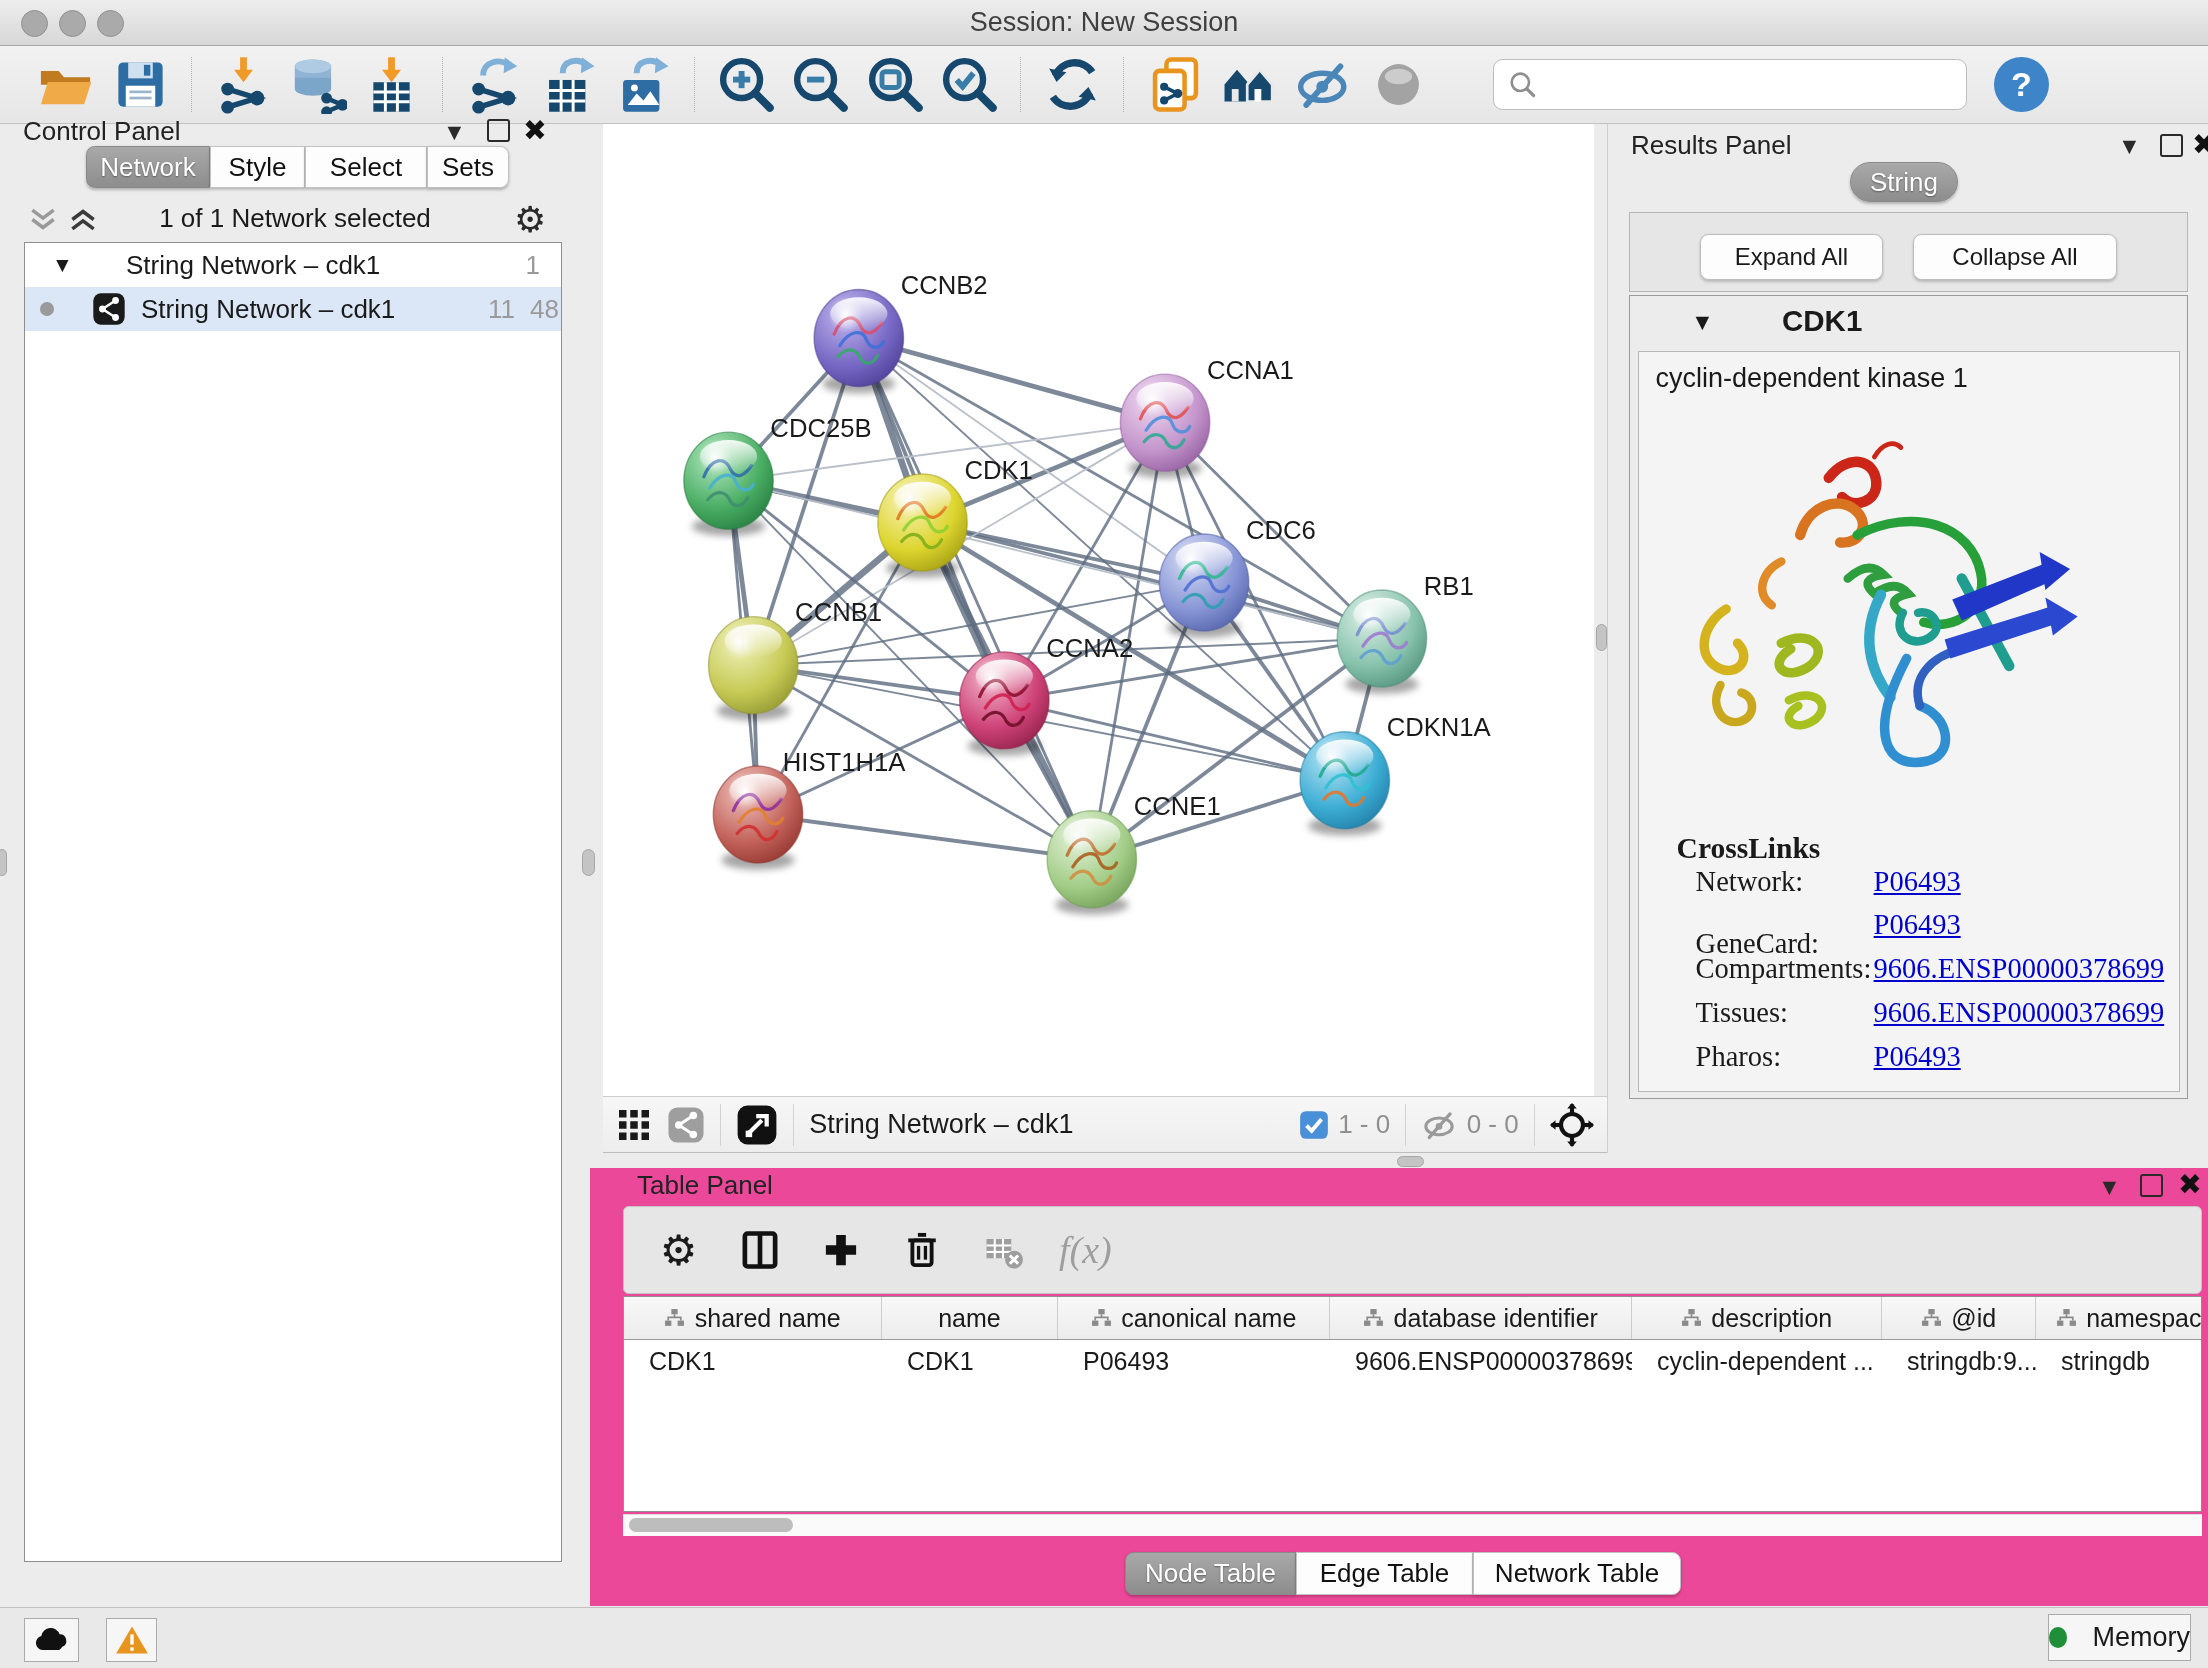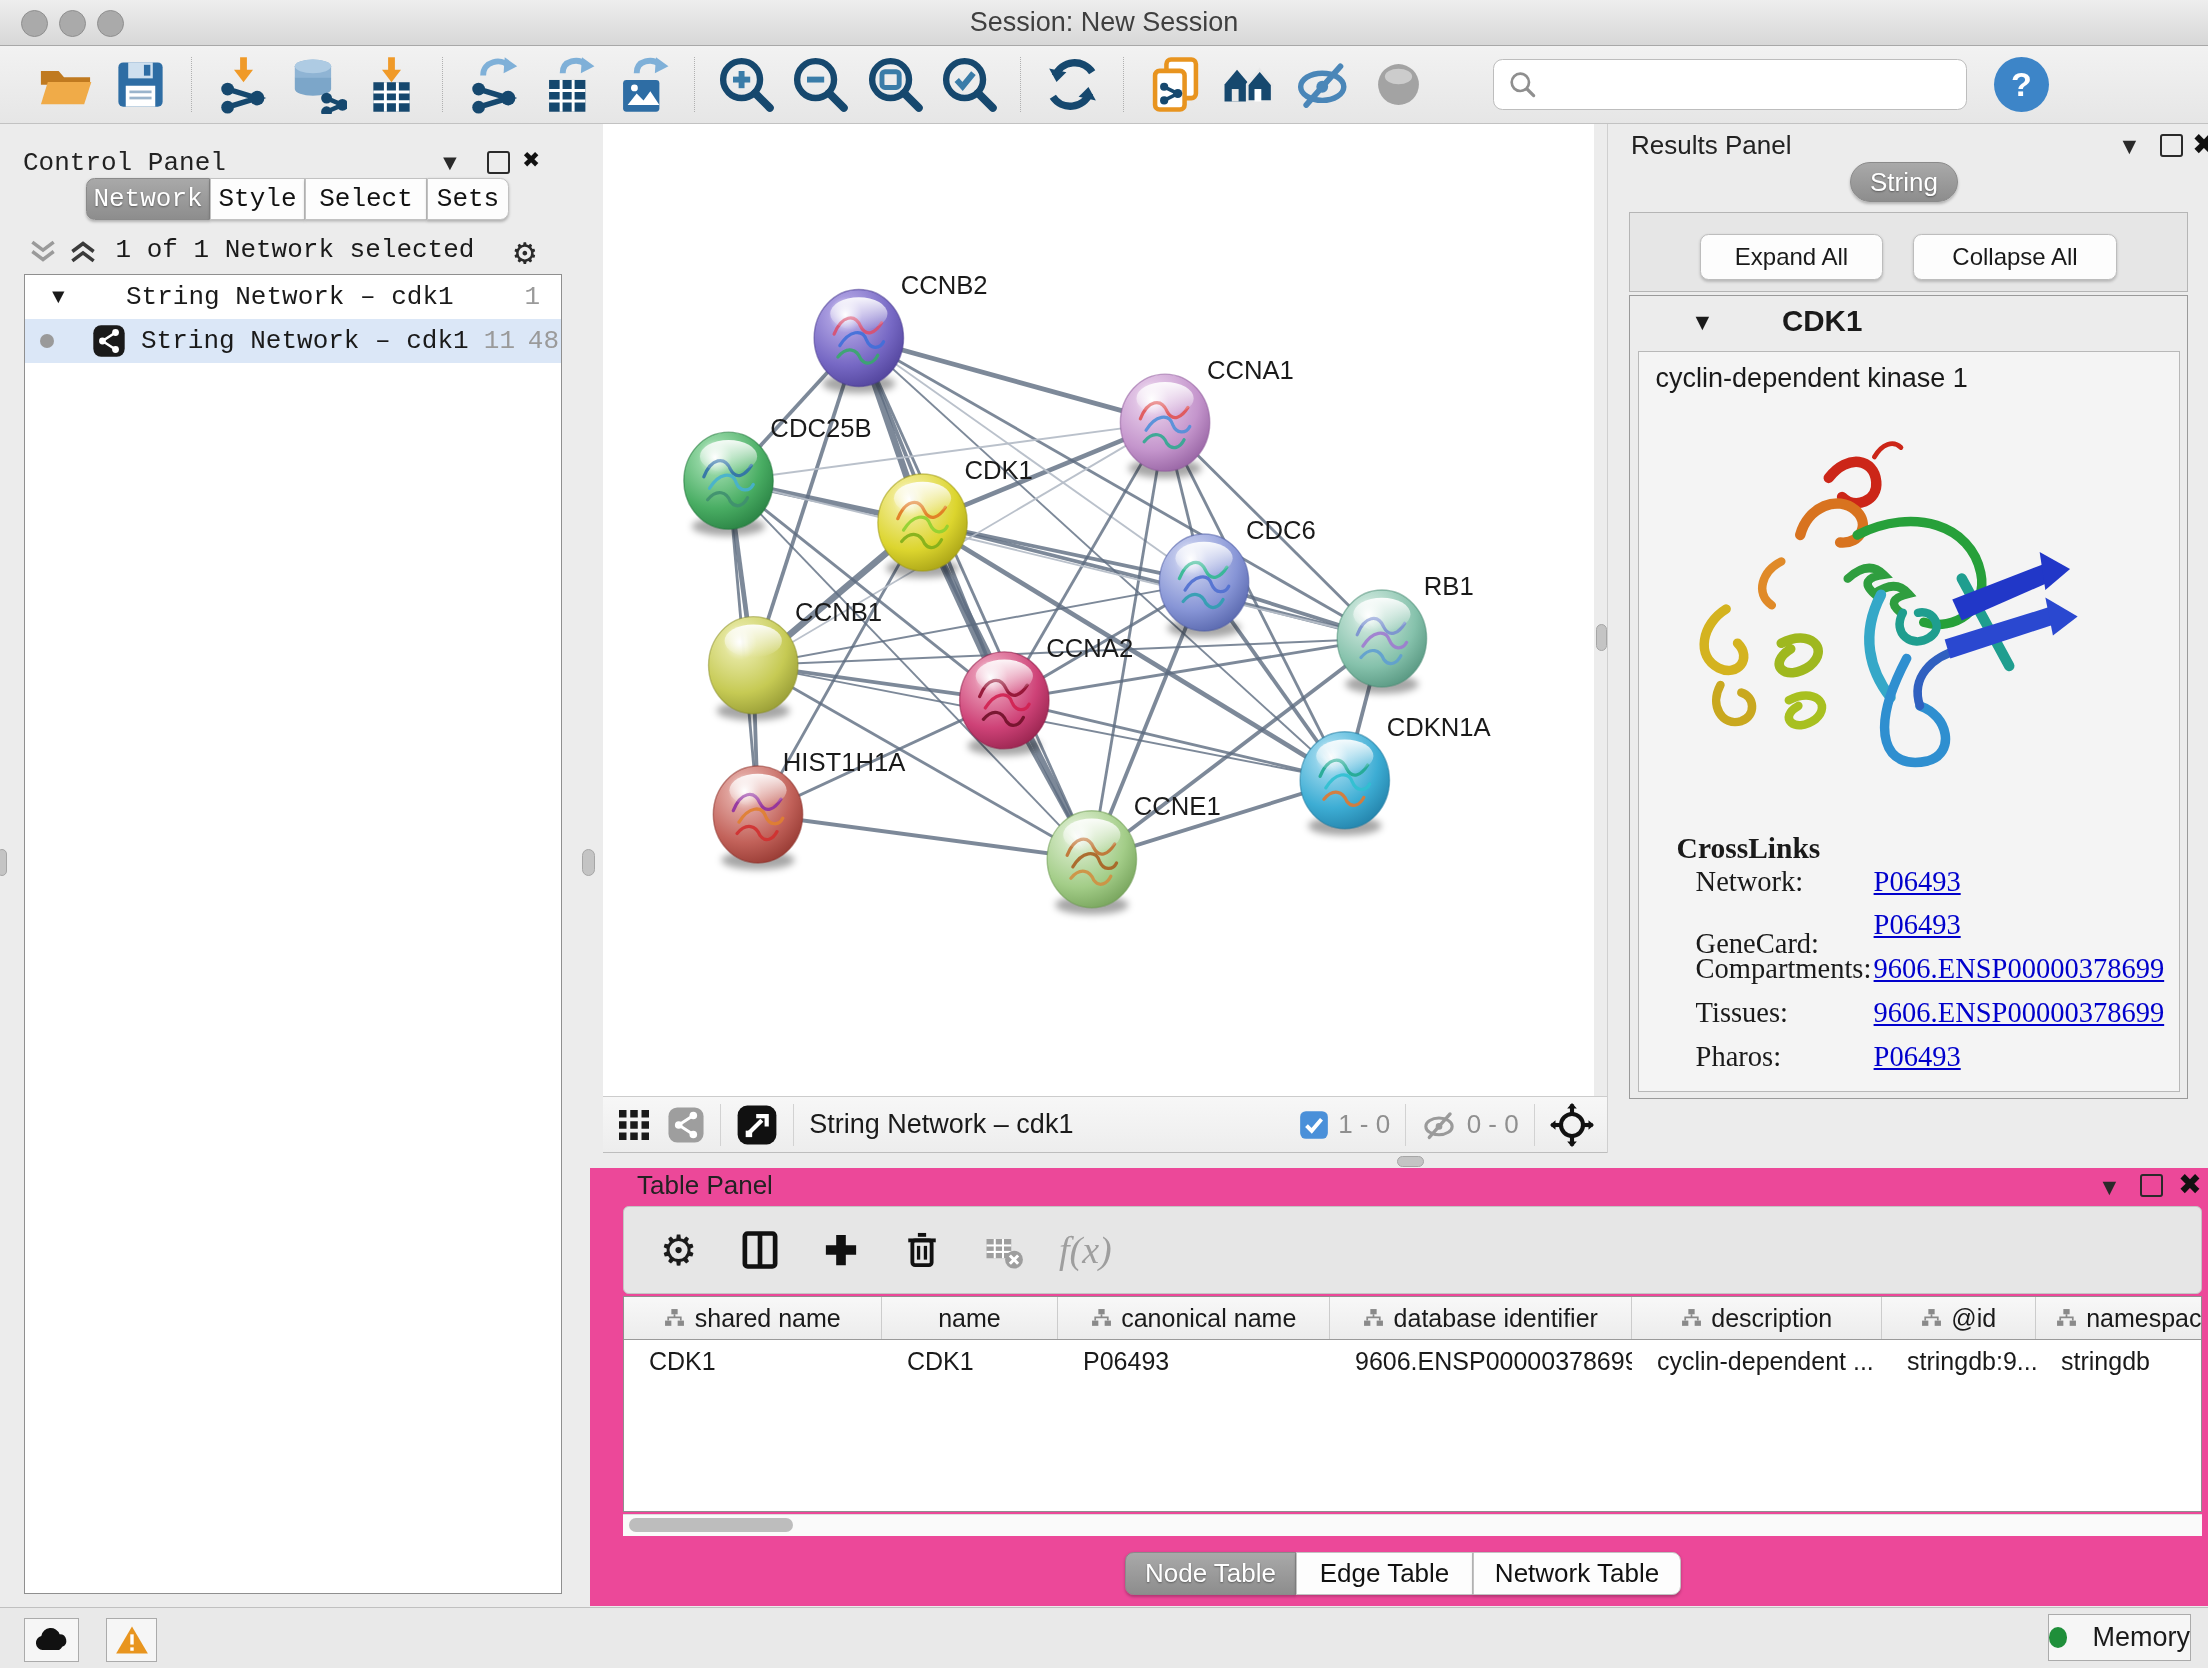--- a/index.html
+++ b/index.html
@@ -29,21 +29,21 @@
   .float-ico{width:19px;height:19px;border:2.9px solid #2a2a2a;border-radius:2.9px;}
   .close-ico{font-size:28.5px;font-weight:bold;color:#111;line-height:1;}
   .seg{display:flex;}
   .seg .tab{border:1px solid #c2c2c2;background:#fdfdfd;color:#111;display:flex;align-items:center;
             justify-content:center;font-size:26px;box-shadow:0 1.9px 2.9px rgba(0,0,0,.25);box-sizing:border-box;}
   .seg .tab:first-child{border-radius:8.6px 0 0 8.6px;}
   .seg .tab:last-child{border-radius:0 8.6px 8.6px 0;}
   .seg .tab.sel{background:linear-gradient(#a9a9a9,#8d8d8d);color:#fff;border-color:#8a8a8a;
                 text-shadow:0 1px 1.9px rgba(0,0,0,.4);}
   
-  #control-panel{left:0;top:140px;width:590px;height:1484px;font-family:Liberation Mono, monospace;}
+  #control-panel{left:0;top:108px;width:590px;height:1484px;}
   #cp-tree{left:24px;top:134px;width:538px;height:1320px;background:#fff;border:1.9px solid #8f8f8f;box-sizing:border-box;}
   .tree-row{position:relative;height:44px;display:flex;align-items:center;font-size:26px;}
   .tree-row.sel{background:#dbe7f7;}
   .cnt{color:#9a9a9a;}
   
   #net-canvas{left:603px;top:124px;width:991px;height:972px;background:#fff;}
   #canvas-strip{left:1594px;top:124px;width:13.3px;height:972px;background:#ececec;}
   #net-bar{left:603px;top:1096px;width:1004px;height:57px;background:linear-gradient(#f7f7f7,#ededed);
            border-top:1px solid #cccccc;border-bottom:1px solid #bdbdbd;display:flex;align-items:center;
            box-sizing:border-box;padding:0 13.3px;}

